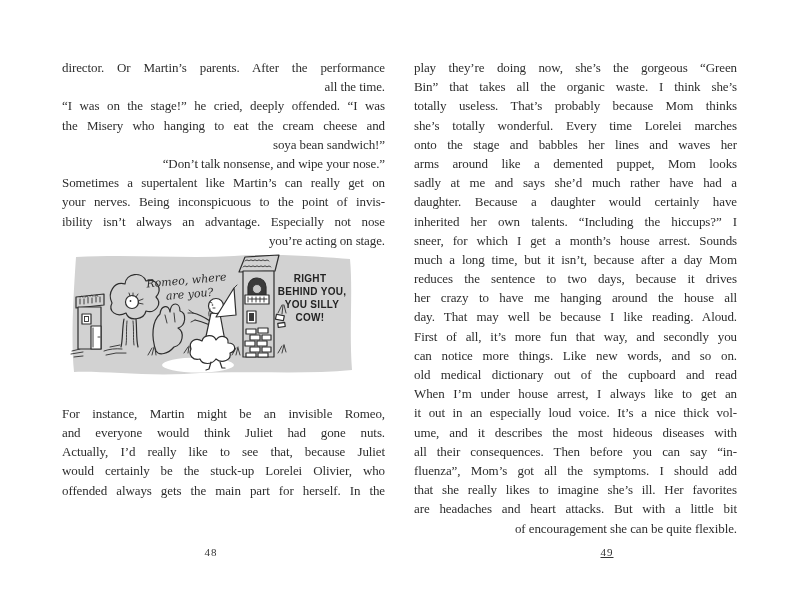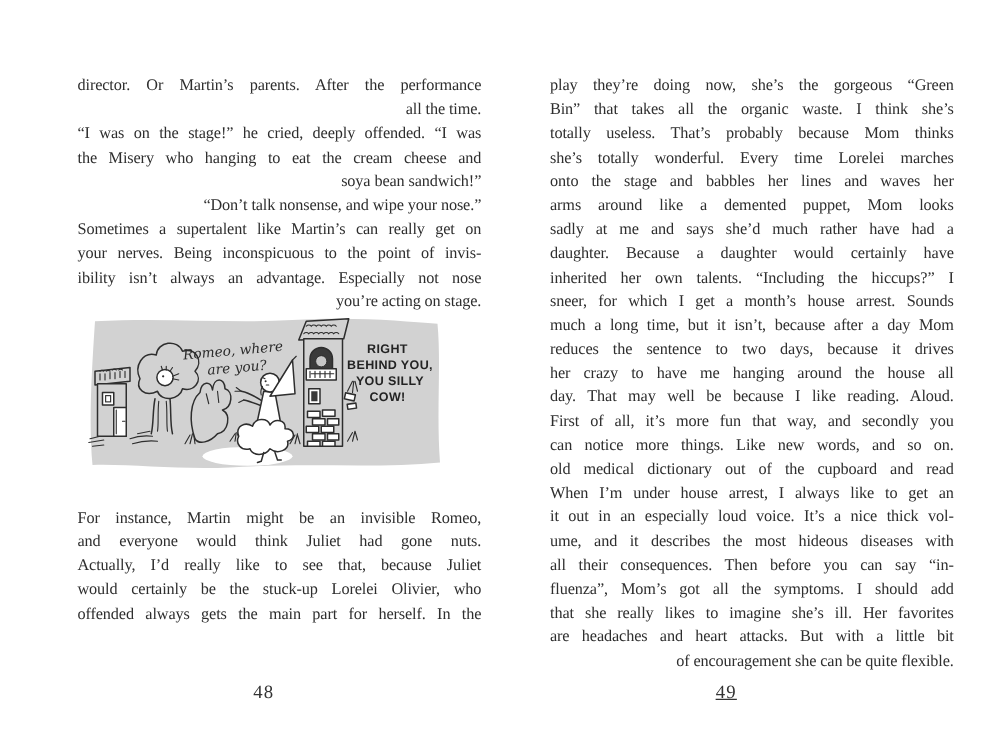--- a/index.html
+++ b/index.html
@@ -2,33 +2,33 @@
 <html><head>
 <meta charset="utf-8">
 <style>
   html,body{margin:0;padding:0;}
   body{
     width:793px;height:595px;position:relative;background:#ffffff;overflow:hidden;
     font-family:"Liberation Serif", serif;color:#2e2e2e;
   }
   .page{position:absolute;top:58px;width:323px;}
   .page-left{left:62px;}
-  .page-right{left:440px;}
+  .page-right{left:414px;}
   .tline{
     font-size:13px;line-height:19.2px;height:19.2px;
     letter-spacing:-0.1px;white-space:nowrap;text-align:right;
   }
   .tline.just{text-align:justify;text-align-last:justify;}
   .illo-wrap{margin:1px 0 23px 2px;width:291px;height:130px;}
   .pagenum{
     position:absolute;top:546px;width:30px;text-align:center;
-    font-size:15px;color:#333;letter-spacing:1px;
+    font-size:11px;color:#333;letter-spacing:1px;
   }
   .pagenum-left{left:196px;}
-  .pagenum-right{left:566px;text-decoration:underline;}
+  .pagenum-right{left:592px;text-decoration:underline;}
   svg{display:block;}
   .ink{stroke:#2e2e2e;fill:none;stroke-width:1.2;stroke-linecap:round;stroke-linejoin:round;}
   .ink-thin{stroke:#2e2e2e;fill:none;stroke-width:0.9;stroke-linecap:round;}
   .whitefill{fill:#ffffff;stroke:#2e2e2e;stroke-width:1.2;stroke-linejoin:round;}
   .greyfill{fill:#d2d2d2;stroke:#2e2e2e;stroke-width:1.2;stroke-linejoin:round;}
   .caps-text{
     font-family:"Liberation Sans", sans-serif;font-weight:700;font-size:10px;
     letter-spacing:0.3px;fill:#232323;
   }
   .script-text{

